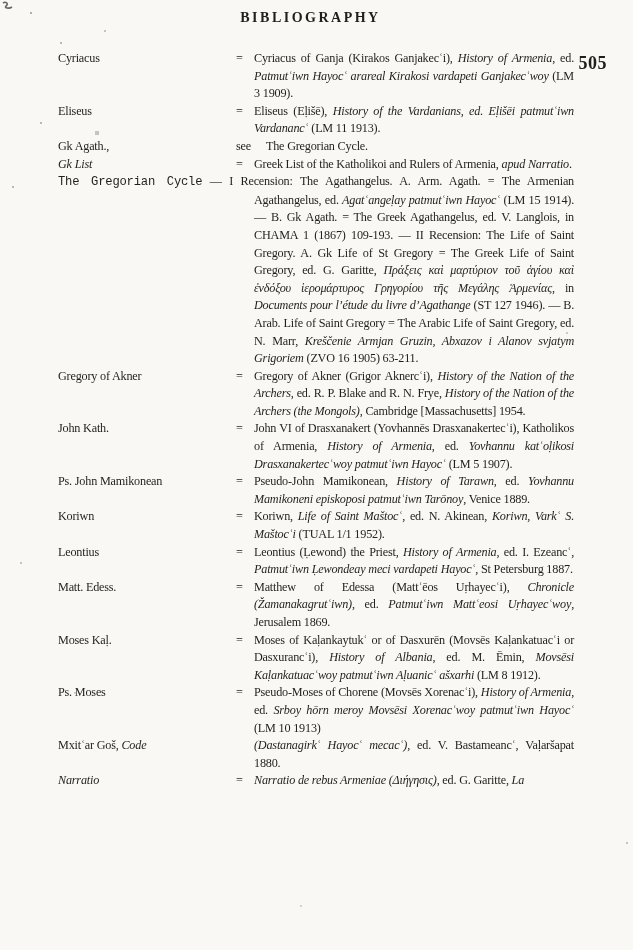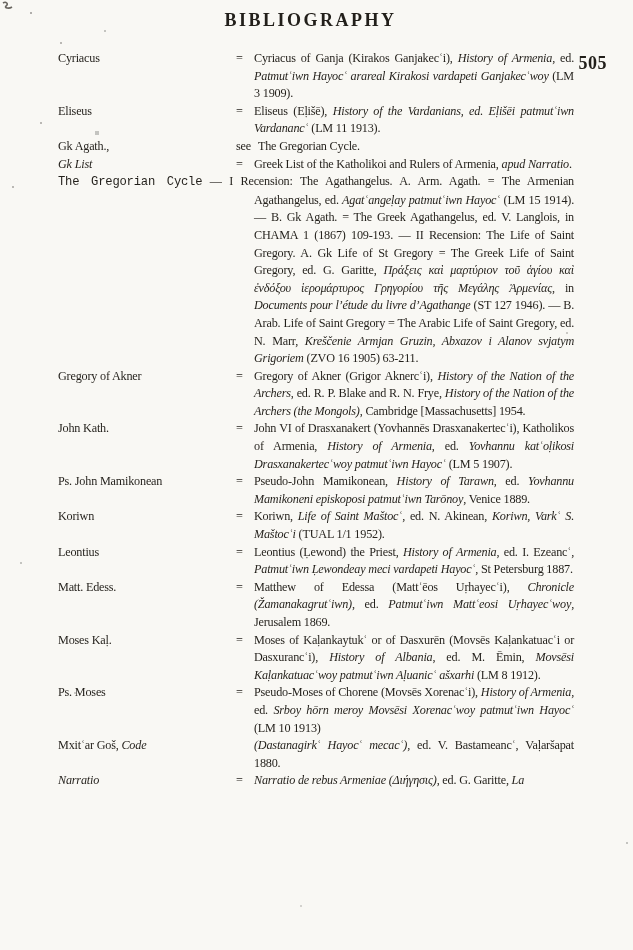--- a/index.html
+++ b/index.html
@@ -12,21 +12,21 @@
     width:633px;height:950px;
     background:var(--paper);
     overflow:hidden;
     font-family:"Liberation Serif","DejaVu Serif",serif;
     color:var(--ink);
   }
   .running-head{
     position:absolute;top:10px;left:50px;right:62px;
     text-align:center;
     font-weight:bold;
-    font-size:18px;
+    font-size:14px;
     letter-spacing:2.5px;
   }
   .page-number{
     position:absolute;top:5px;right:26px;
     font-size:18px;
     font-weight:bold;
     letter-spacing:0.5px;
     margin-top:48px;
   }
   .body-text{
@@ -47,21 +47,21 @@
     text-indent:0;
     white-space:nowrap;
     overflow:visible;
   }
   .term-flow{white-space:normal;font-family:Liberation Mono, monospace;}
   .sep-eq{
     display:inline-block;
     width:18px;
     text-indent:0;
   }
-  .sep-word{margin-right:7px;}
+  .sep-word{margin-right:15px;}
   .speckles{
     position:absolute;top:0;left:0;width:2px;height:2px;
     background:transparent;
     pointer-events:none;
     box-shadow:
       30px 12px 0 0 rgba(40,38,34,.35),
       104px 30px 0 0 rgba(40,38,34,.25),
       60px 42px 0 0 rgba(40,38,34,.30),
       418px 57px 0 0 rgba(40,38,34,.28),
       40px 122px 0 0 rgba(40,38,34,.30),

